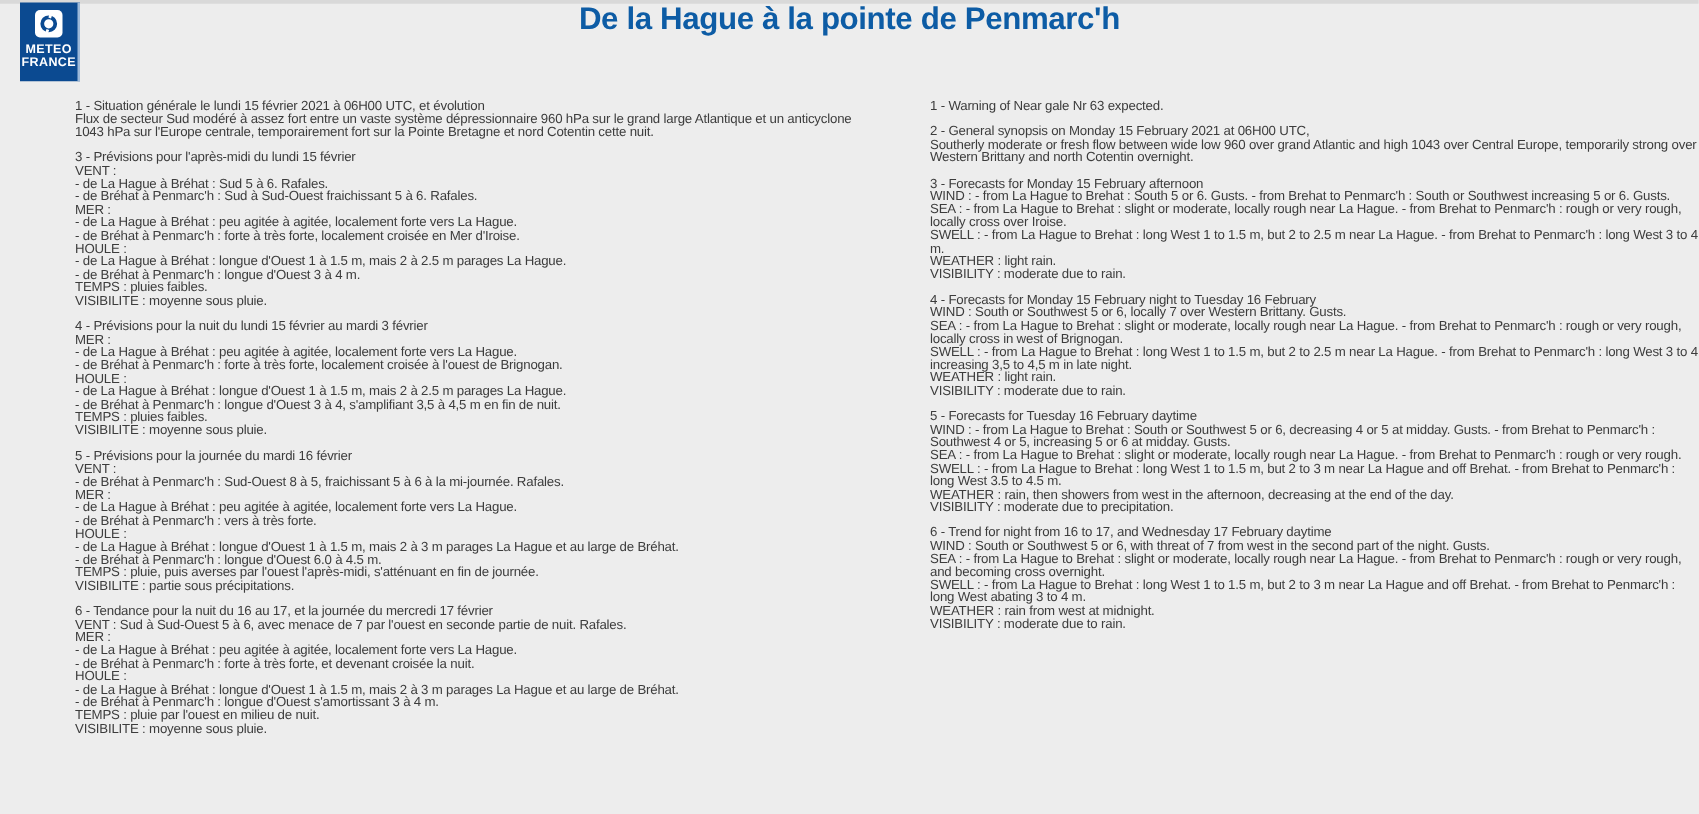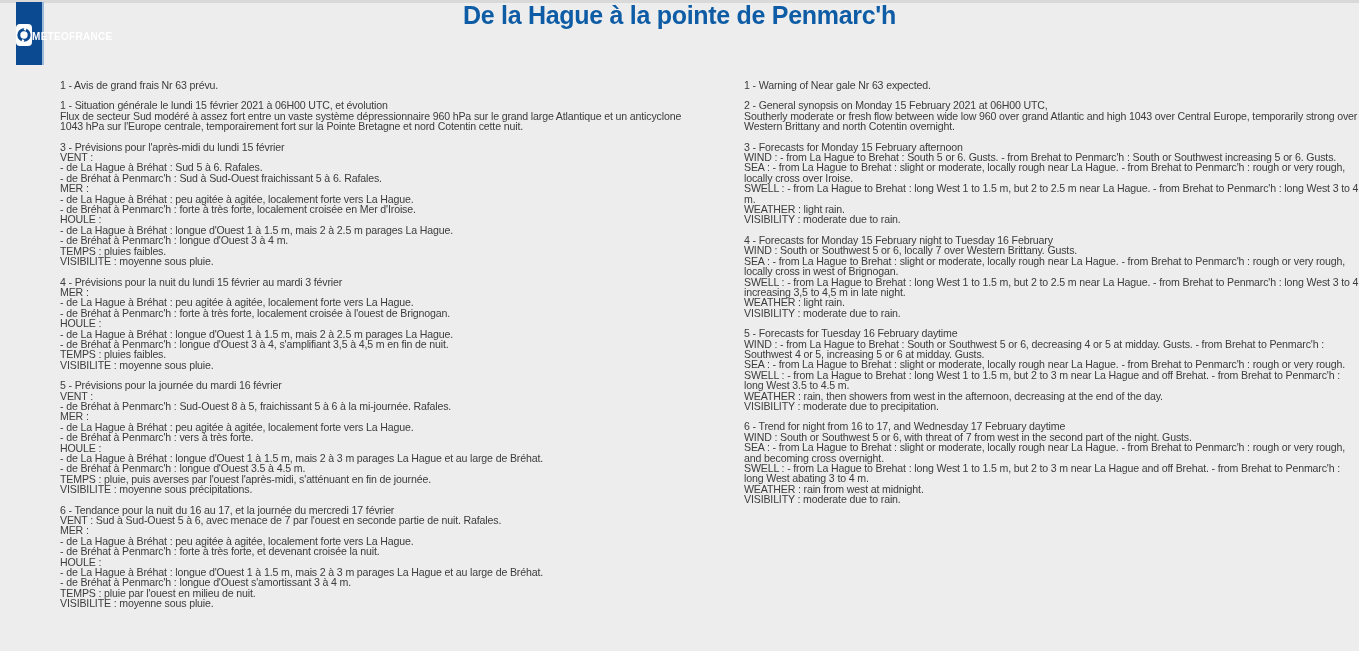--- a/index.html
+++ b/index.html
@@ -9,24 +9,24 @@
     font-family:"Liberation Sans", sans-serif;
     overflow:hidden;
     position:relative;
   }
   .top-edge {
     position:absolute; top:0; left:0; right:0; height:3px;
     background:#d9d9d9;
   }
   .logo {
     position:absolute; left:16px; top:2px;
-    width:28px; height:63px;
+    width:48px; height:63px;
     background:#0b4a91;
     border-right:2px solid #9db9d9;
-    display:flex; flex-direction:row; align-items:center;
+    display:flex; flex-direction:column; align-items:center;
     padding-top:6px; box-sizing:border-box;
     z-index:2;
   }
   .logo-icon {
     width:22px; height:22px; background:#ffffff; border-radius:4px;
     display:flex; align-items:center; justify-content:center;
     margin-bottom:4px;
   }
   .logo-text {
     color:#ffffff; font-weight:bold; font-size:10px; line-height:11px;
@@ -68,23 +68,20 @@
   </div>
   <div class="logo-text">METEO</div>
   <div class="logo-text">FRANCE</div>
 </div>
 
 <div class="page-title">De la Hague à la pointe de Penmarc'h</div>
 
 <div class="columns">
   <div class="col col-fr">
       <div class="section">
-        <div class="line">1 - Avis de grand frais Nr 63 prévu.</div>
-      </div>
-      <div class="section">
         <div class="line">1 - Situation générale le lundi 15 février 2021 à 06H00 UTC, et évolution</div>
         <div class="line">Flux de secteur Sud modéré à assez fort entre un vaste système dépressionnaire 960 hPa sur le grand large Atlantique et un anticyclone 1043 hPa sur l'Europe centrale, temporairement fort sur la Pointe Bretagne et nord Cotentin cette nuit.</div>
       </div>
       <div class="section">
         <div class="line">3 - Prévisions pour l'après-midi du lundi 15 février</div>
         <div class="line">VENT :</div>
         <div class="line">- de La Hague à Bréhat : Sud 5 à 6. Rafales.</div>
         <div class="line">- de Bréhat à Penmarc'h : Sud à Sud-Ouest fraichissant 5 à 6. Rafales.</div>
         <div class="line">MER :</div>
         <div class="line">- de La Hague à Bréhat : peu agitée à agitée, localement forte vers La Hague.</div>
@@ -108,23 +105,23 @@
       </div>
       <div class="section">
         <div class="line">5 - Prévisions pour la journée du mardi 16 février</div>
         <div class="line">VENT :</div>
         <div class="line">- de Bréhat à Penmarc'h : Sud-Ouest 8 à 5, fraichissant 5 à 6 à la mi-journée. Rafales.</div>
         <div class="line">MER :</div>
         <div class="line">- de La Hague à Bréhat : peu agitée à agitée, localement forte vers La Hague.</div>
         <div class="line">- de Bréhat à Penmarc'h : vers à très forte.</div>
         <div class="line">HOULE :</div>
         <div class="line">- de La Hague à Bréhat : longue d'Ouest 1 à 1.5 m, mais 2 à 3 m parages La Hague et au large de Bréhat.</div>
-        <div class="line">- de Bréhat à Penmarc'h : longue d'Ouest 3.5 à 4.5 m.</div>
+        <div class="line">- de Bréhat à Penmarc'h : longue d'Ouest 6.0 à 4.5 m.</div>
         <div class="line">TEMPS : pluie, puis averses par l'ouest l'après-midi, s'atténuant en fin de journée.</div>
-        <div class="line">VISIBILITE : moyenne sous précipitations.</div>
+        <div class="line">VISIBILITE : partie sous précipitations.</div>
       </div>
       <div class="section">
         <div class="line">6 - Tendance pour la nuit du 16 au 17, et la journée du mercredi 17 février</div>
         <div class="line">VENT : Sud à Sud-Ouest 5 à 6, avec menace de 7 par l'ouest en seconde partie de nuit. Rafales.</div>
         <div class="line">MER :</div>
         <div class="line">- de La Hague à Bréhat : peu agitée à agitée, localement forte vers La Hague.</div>
         <div class="line">- de Bréhat à Penmarc'h : forte à très forte, et devenant croisée la nuit.</div>
         <div class="line">HOULE :</div>
         <div class="line">- de La Hague à Bréhat : longue d'Ouest 1 à 1.5 m, mais 2 à 3 m parages La Hague et au large de Bréhat.</div>
         <div class="line">- de Bréhat à Penmarc'h : longue d'Ouest s'amortissant 3 à 4 m.</div>

